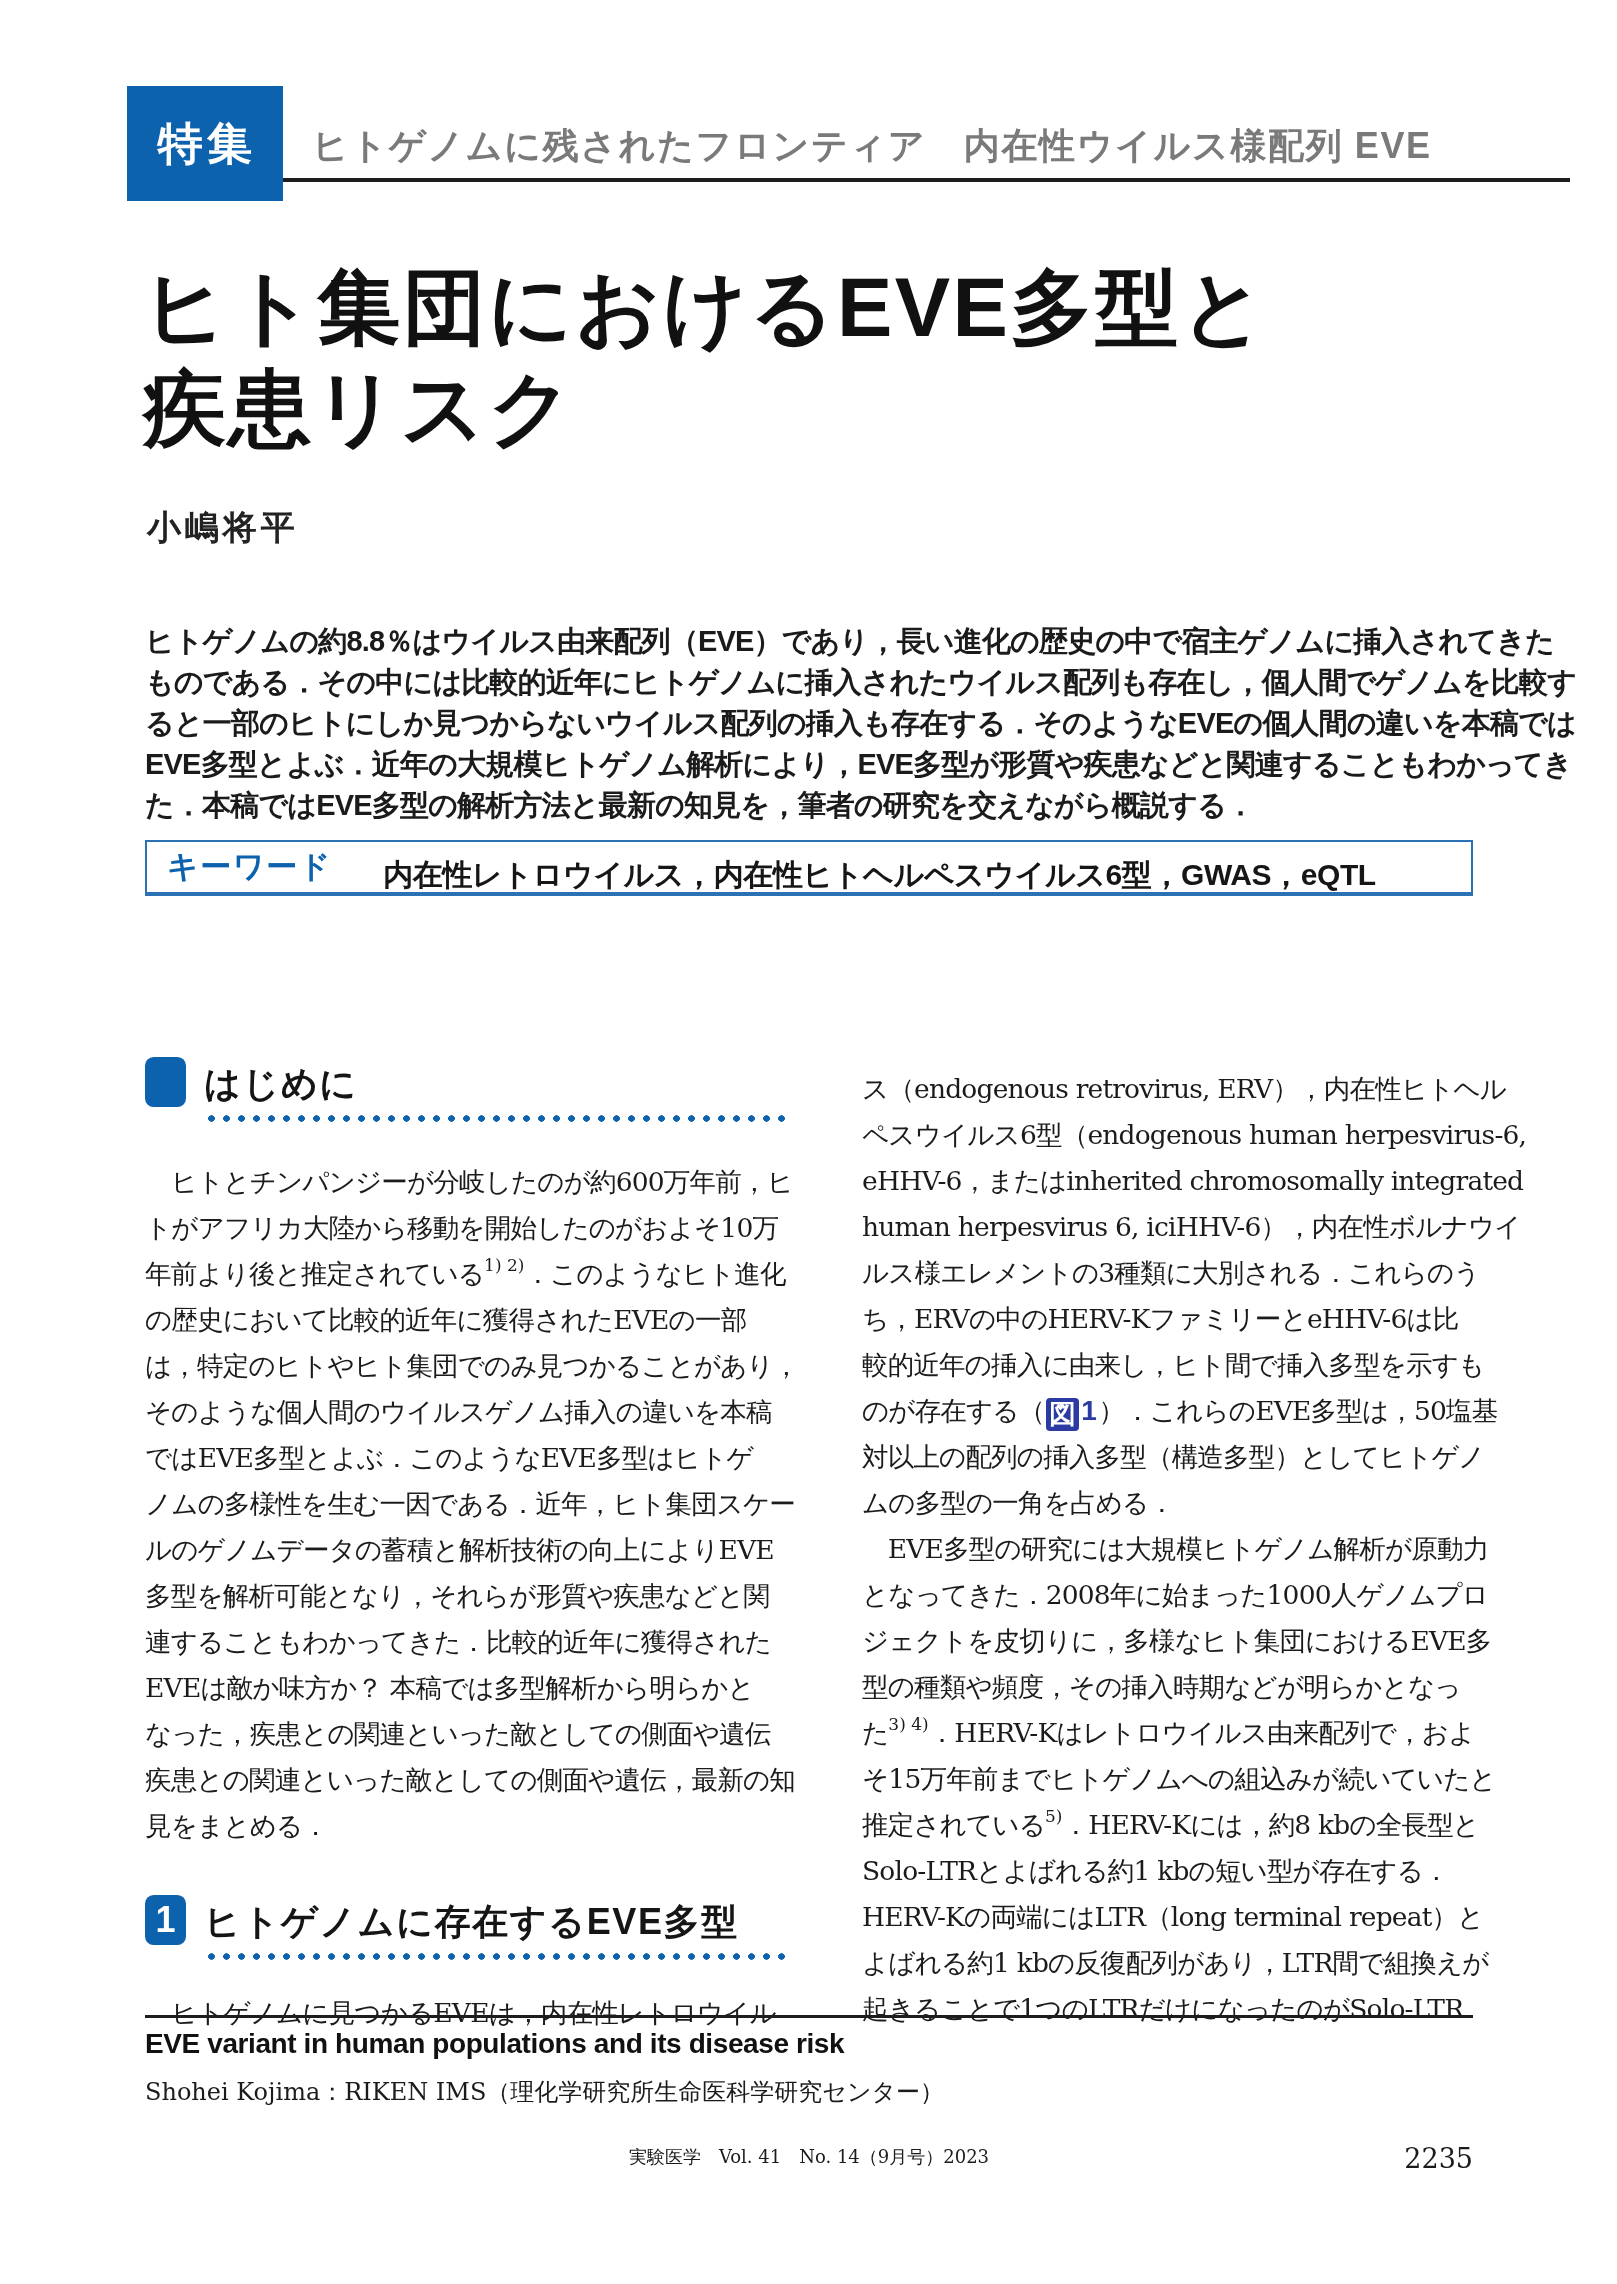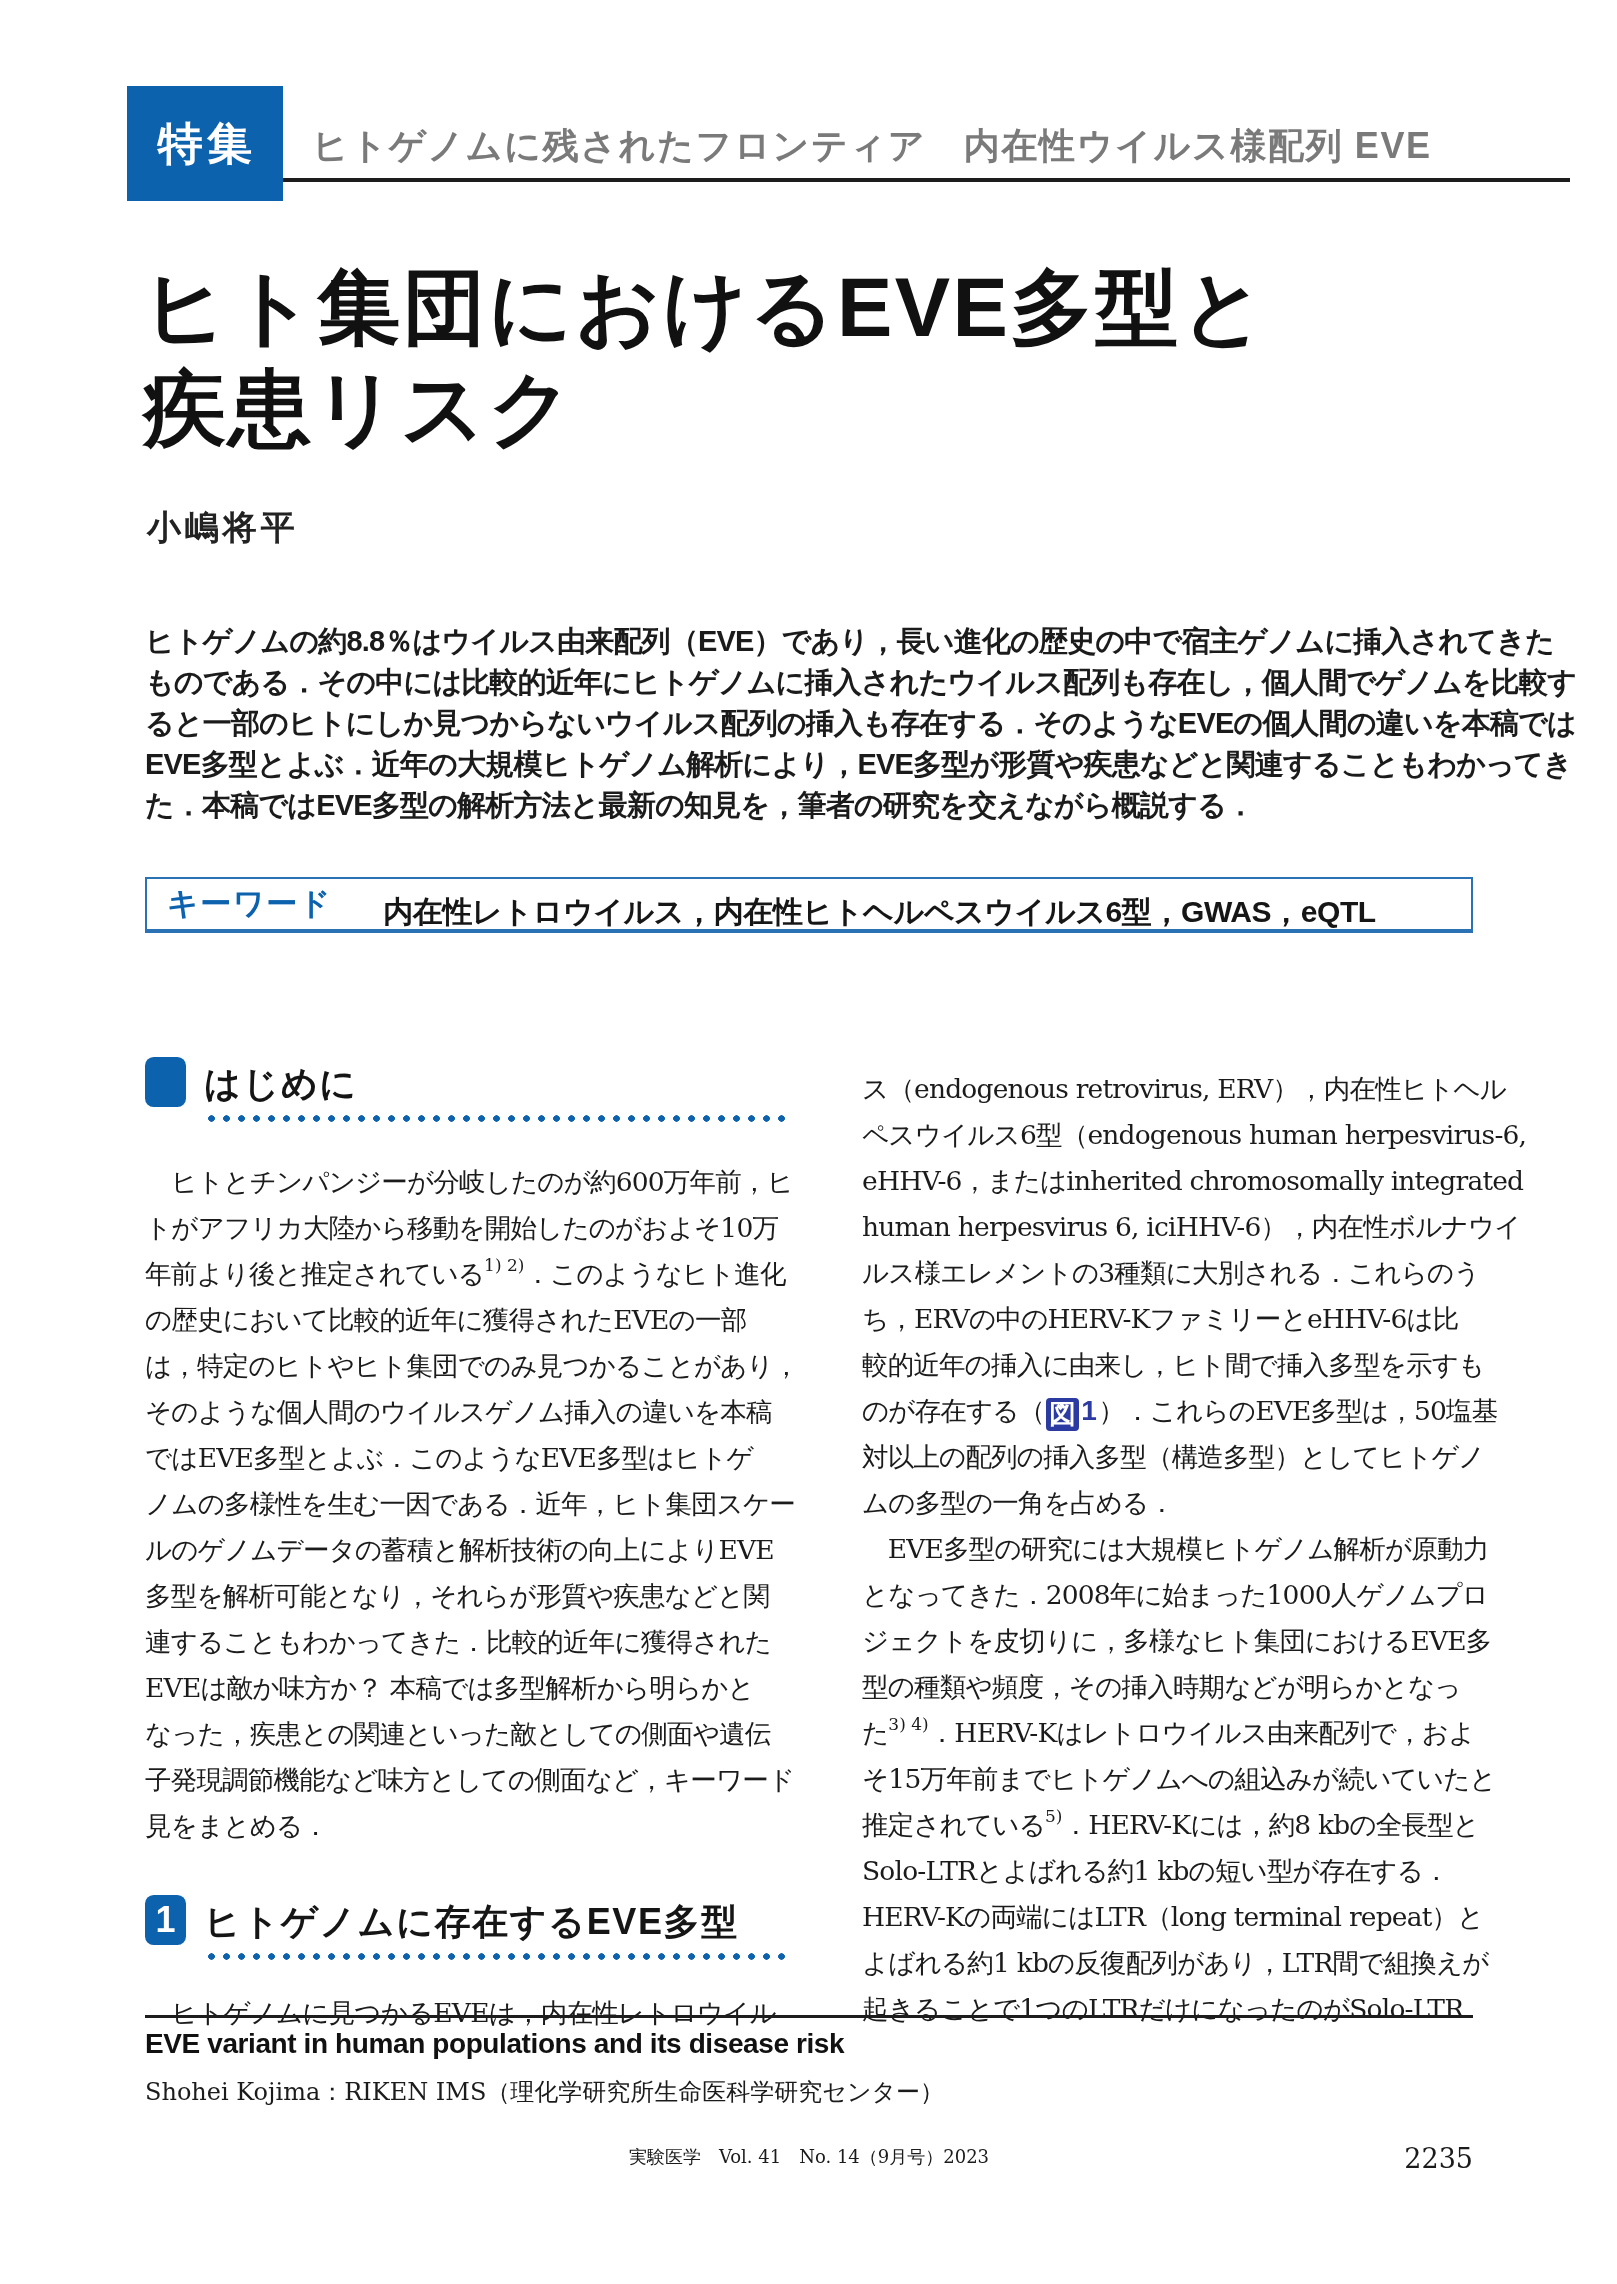--- a/index.html
+++ b/index.html
@@ -38,21 +38,21 @@
   
   .abstract { position:absolute; left:145px; top:621px; width:1334px; }
   .abs-line {
     font-family:"Liberation Sans", sans-serif; font-weight:600;
     font-size:29px; letter-spacing:-0.8px; line-height:41px; height:41px;
     white-space:nowrap; color:#1b1b1b;
   }
 
   
   .keyword-box {
-    position:absolute; left:145px; top:877px; width:1328px; height:56px;
+    position:absolute; left:145px; top:840px; width:1328px; height:56px;
     border:2.3px solid #2a72b4; border-bottom-width:4.7px; box-sizing:border-box;
     display:flex; align-items:center; background:#fff;
   }
   .kw-label {
     margin-left:20px; font-family:"Liberation Sans", sans-serif; font-weight:800;
     font-size:31px; color:var(--accent); letter-spacing:1.6px; white-space:nowrap;
   }
   .kw-text {
     margin-left:51px; font-family:"Liberation Sans", sans-serif; font-weight:700;
     font-size:30px; letter-spacing:-0.4px; color:#161616; white-space:nowrap;margin-top:16px;
@@ -164,21 +164,21 @@
       <div class="body-line"><span>の歴史において比較的近年に獲得されたEVEの一部</span></div>
       <div class="body-line"><span>は，特定のヒトやヒト集団でのみ見つかることがあり，</span></div>
       <div class="body-line"><span>そのような個人間のウイルスゲノム挿入の違いを本稿</span></div>
       <div class="body-line"><span>ではEVE多型とよぶ．このようなEVE多型はヒトゲ</span></div>
       <div class="body-line"><span>ノムの多様性を生む一因である．近年，ヒト集団スケー</span></div>
       <div class="body-line"><span>ルのゲノムデータの蓄積と解析技術の向上によりEVE</span></div>
       <div class="body-line"><span>多型を解析可能となり，それらが形質や疾患などと関</span></div>
       <div class="body-line"><span>連することもわかってきた．比較的近年に獲得された</span></div>
       <div class="body-line"><span>EVEは敵か味方か？ 本稿では多型解析から明らかと</span></div>
       <div class="body-line"><span>なった，疾患との関連といった敵としての側面や遺伝</span></div>
-      <div class="body-line"><span>子発現調節機能など味方としての側面など，キーワード</span></div>
+      <div class="body-line"><span>疾患との関連といった敵としての側面や遺伝，最新の知</span></div>
       <div class="body-line"><span>見をまとめる．</span></div>
       <div class="sec-heading second">
         <span class="sec-badge">1</span>
         <span class="sec-label">ヒトゲノムに存在するEVE多型</span>
         <div class="sec-dots"></div>
       </div>
       <div class="body-line"><span>　ヒトゲノムに見つかるEVEは，内在性レトロウイル</span></div>
     </div>
   <div class="col col-right">
       <div class="body-line"><span>ス（endogenous retrovirus, ERV），内在性ヒトヘル</span></div>

